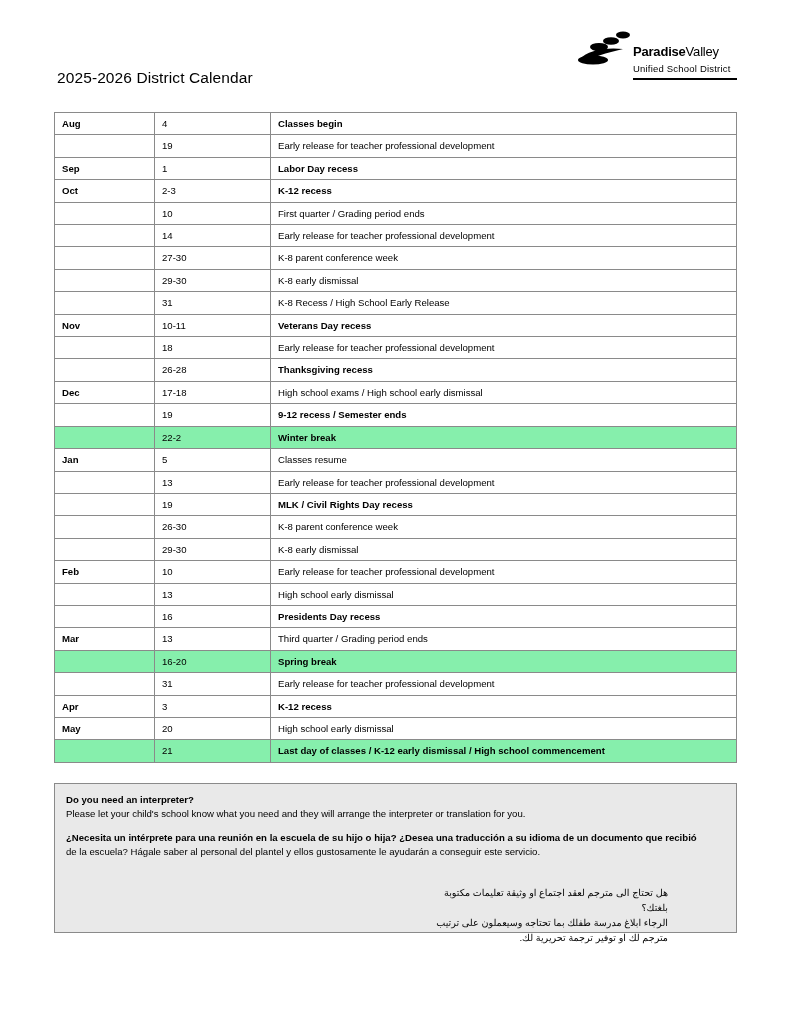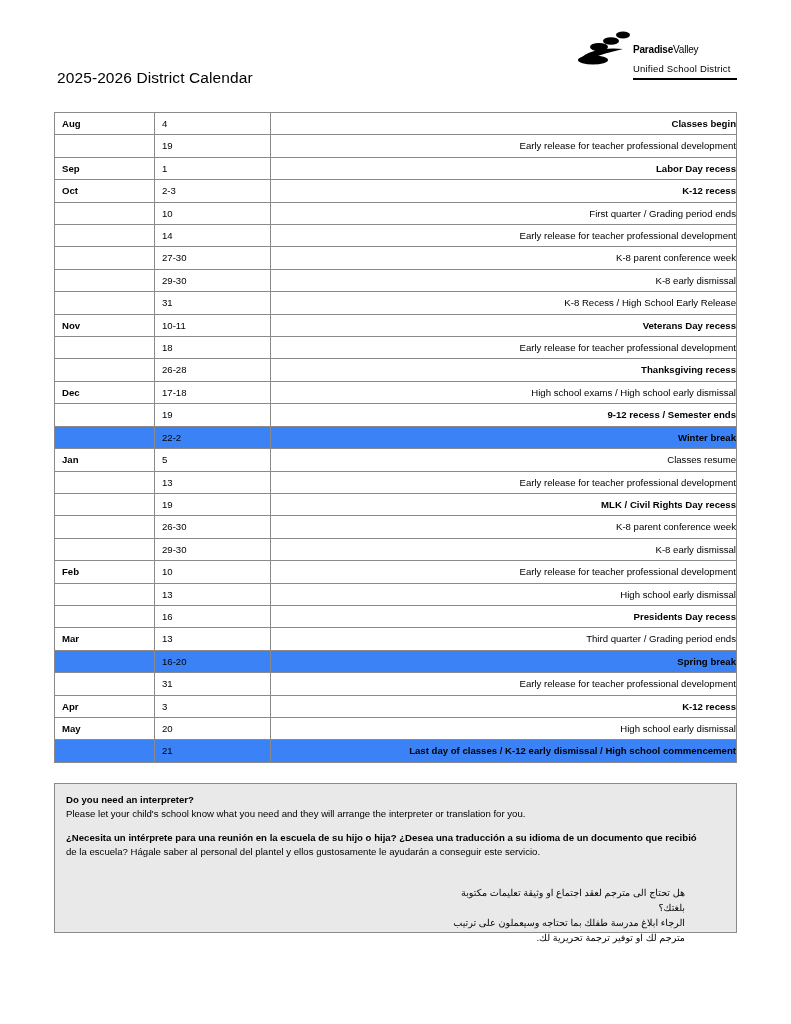--- a/index.html
+++ b/index.html
@@ -46,21 +46,21 @@
     position: absolute;
     left: 0;
     top: 4px;
     width: 56px;
     height: 36px;
   }
   .logo .brand {
     position: absolute;
     left: 56px;
     top: 18px;
-    font-size: 10px;
+    font-size: 13px;
     font-weight: bold;
     letter-spacing: -0.2px;
     white-space: nowrap;
   }
   .logo .brand .thin { font-weight: normal; }
   .logo .sub {
     position: absolute;
     left: 56px;
     top: 37px;
     font-size: 9.5px;
@@ -90,30 +90,30 @@
     height: 21.4px;
     padding: 0 0 0 7px;
     font-size: 9.6px;
     line-height: 21.4px;
     vertical-align: middle;
     overflow: hidden;
     white-space: nowrap;
   }
   td.c-month { width: 92px; font-weight: bold; }
   td.c-date  { width: 108px; }
-  td.c-event { width: auto; text-align: right; }
-  tr.shaded td { background: #3b82f6; }
+  td.c-event { width: auto; }
+  tr.shaded td { background: #86efac; }
   td.bold { font-weight: bold; }
 
   
   .interp {
     margin-top: 20px;
     border: 1px solid #8a8a8a;
     background: #e9e9e9;
-    padding: 9px 11px 12px 11px;
+    padding: 9px 28px 12px 11px;
     font-size: 9.6px;
     line-height: 14px;
     height: 150px;
     box-sizing: border-box;
   }
   .interp .q { font-weight: bold; }
   .interp .line { display: block; }
   .interp .gap { height: 10px; }
   .interp .es-bold { font-weight: bold; }
   .arabic {

